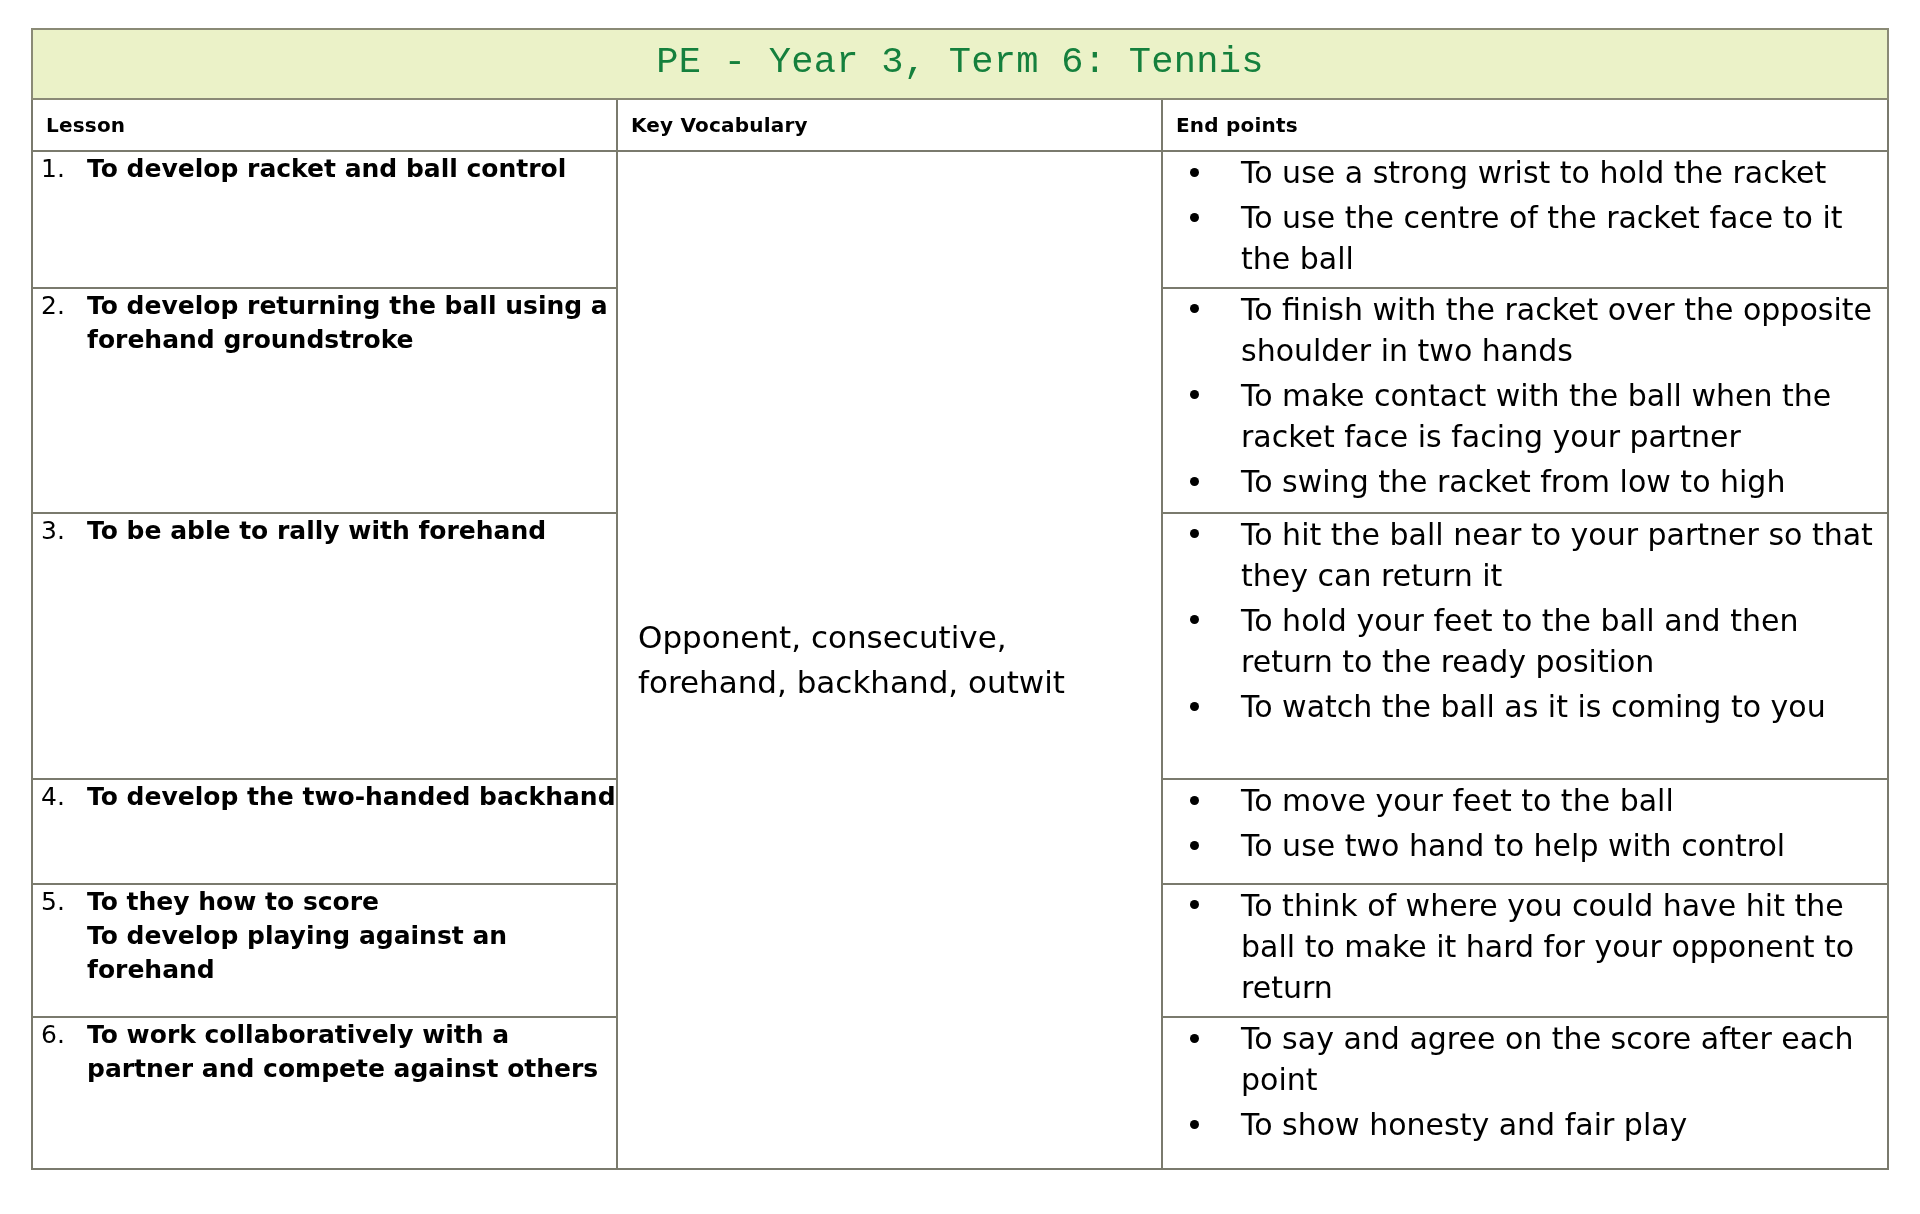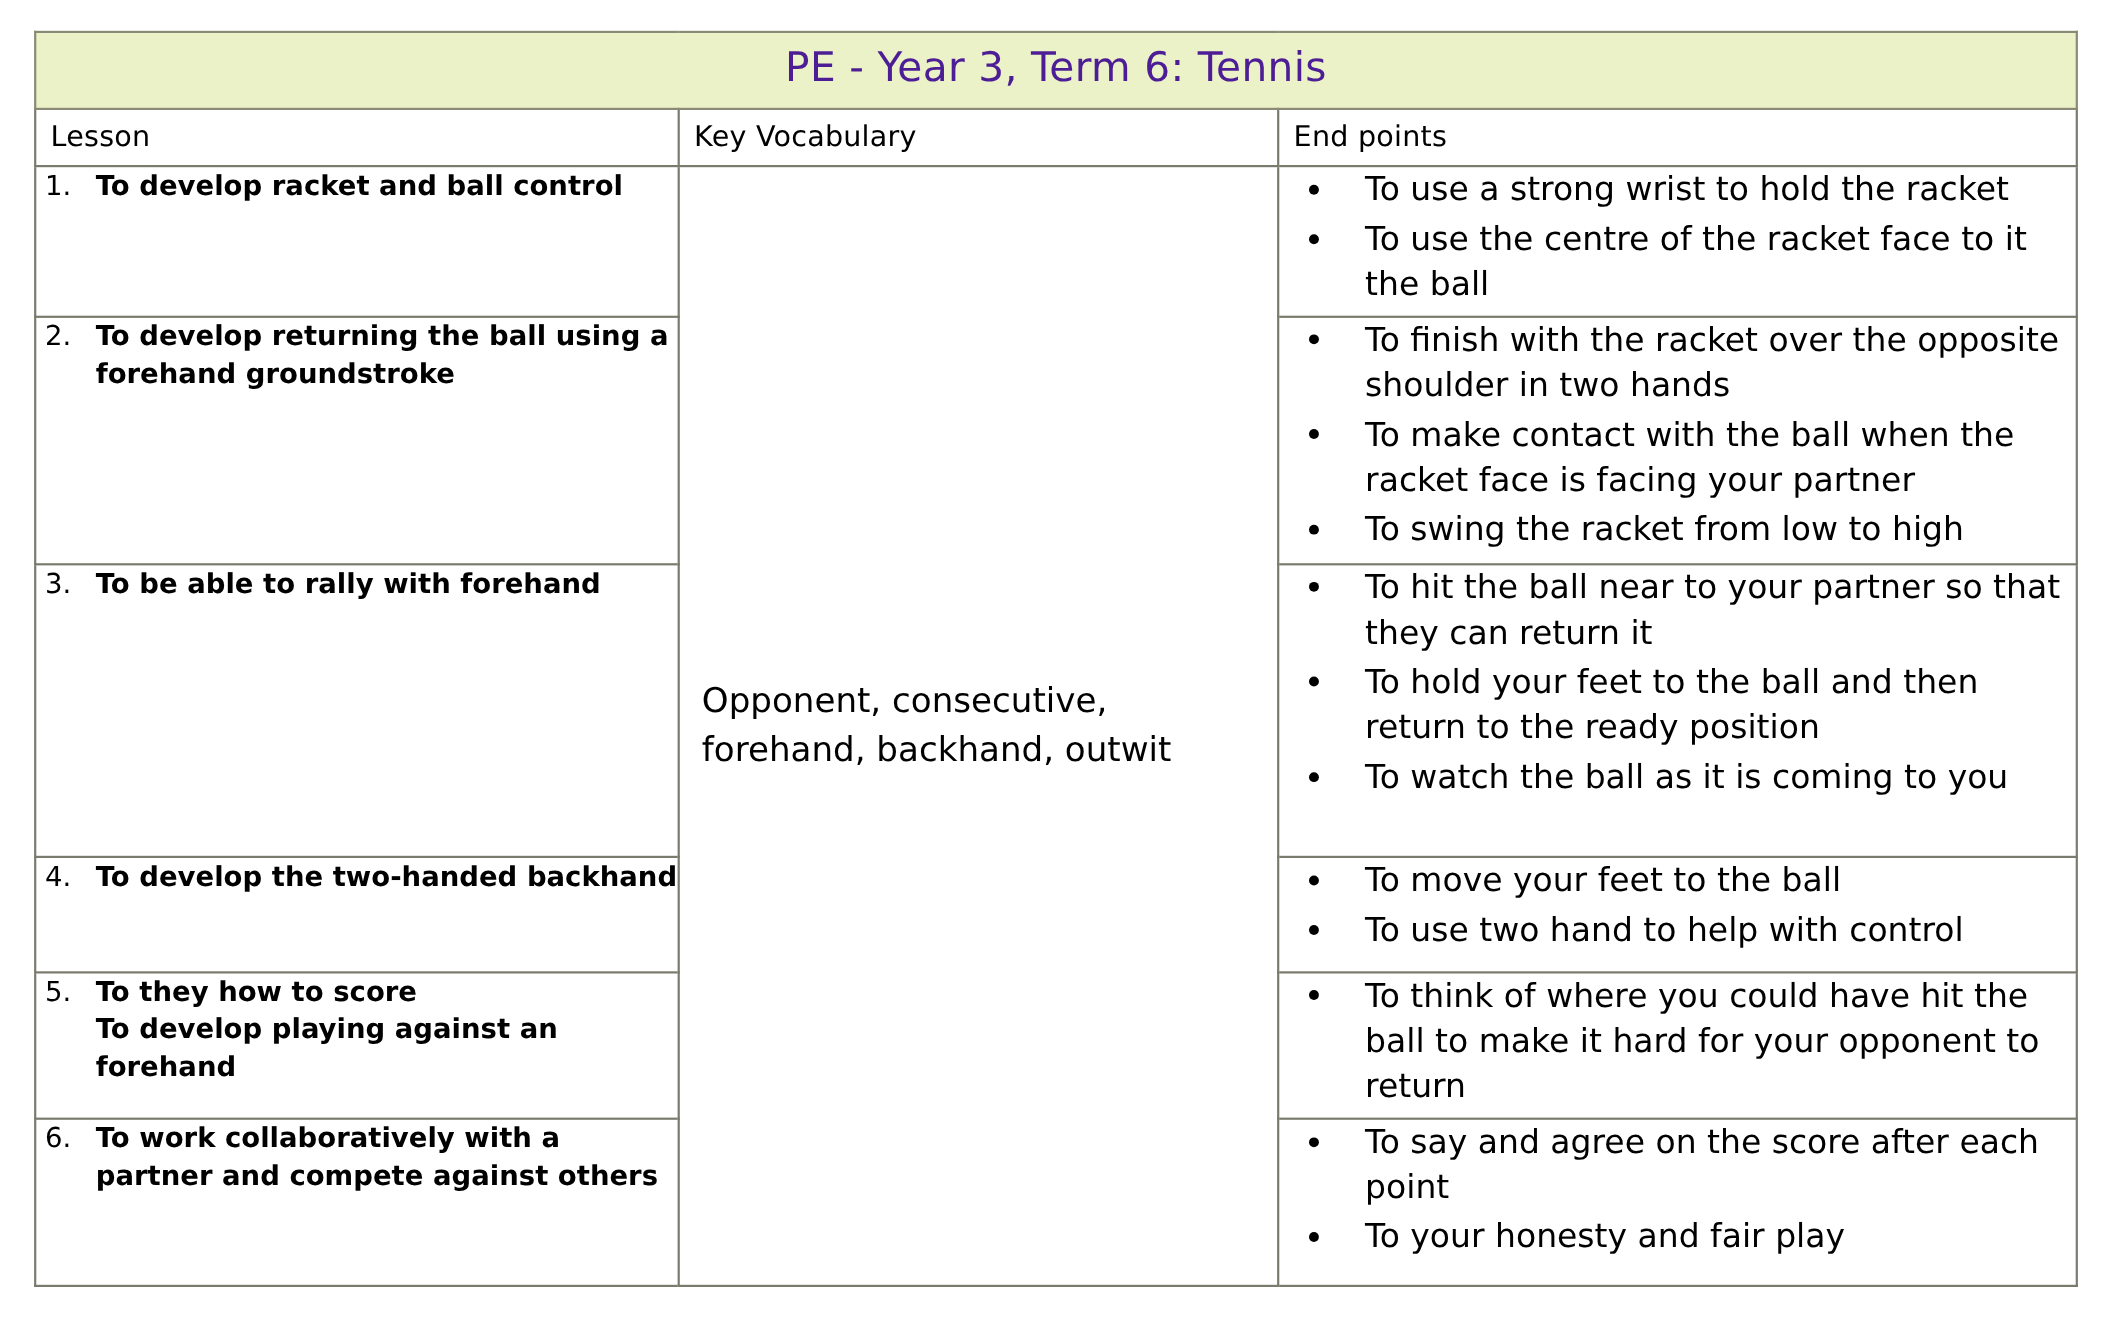--- a/index.html
+++ b/index.html
@@ -48,32 +48,33 @@
     background: #ebf2c8 !important;
     border-color: #8a8a76 !important;
     height: 66px;
     text-align: center;
     vertical-align: middle !important;
   }
   .title-text {
     font-size: 37px;
     line-height: 1.1;
     letter-spacing: 0.3px;
-    color: #4c1d95;
+    color: #15803d;
     padding: 2px 0 6px 0;
+    font-family: Liberation Mono, monospace;
   }
 
   
   .colhead-cell {
     height: 49px;
     vertical-align: middle !important;
   }
   .colhead-text {
-    font-weight: normal;
-    font-size: 26px;
+    font-weight: bold;
+    font-size: 20px;
     padding-left: 13px;
     letter-spacing: 0.2px;
   }
 
   
   .lesson-cell { padding: 10px 10px 10px 10px; }
   .lesson-row-inner {
     display: flex;
     align-items: flex-start;
     font-size: 25px;
@@ -245,20 +246,20 @@
       <tr class="row-6">
         <td class="lesson-cell">
           <div class="lesson-row-inner">
             <span class="lesson-num">6.</span>
             <span class="lesson-text">To work collaboratively with a partner and compete against others</span>
           </div>
         </td>
         <td class="end-cell">
           <ul class="endpoints">
             <li><span class="bullet-dot"></span><span>To say and agree on the score after each point</span></li>
-            <li><span class="bullet-dot"></span><span>To your honesty and fair play</span></li>
+            <li><span class="bullet-dot"></span><span>To show honesty and fair play</span></li>
           </ul>
         </td>
       </tr>
 
     </tbody>
   </table>
 </div>
 
 </body></html>

